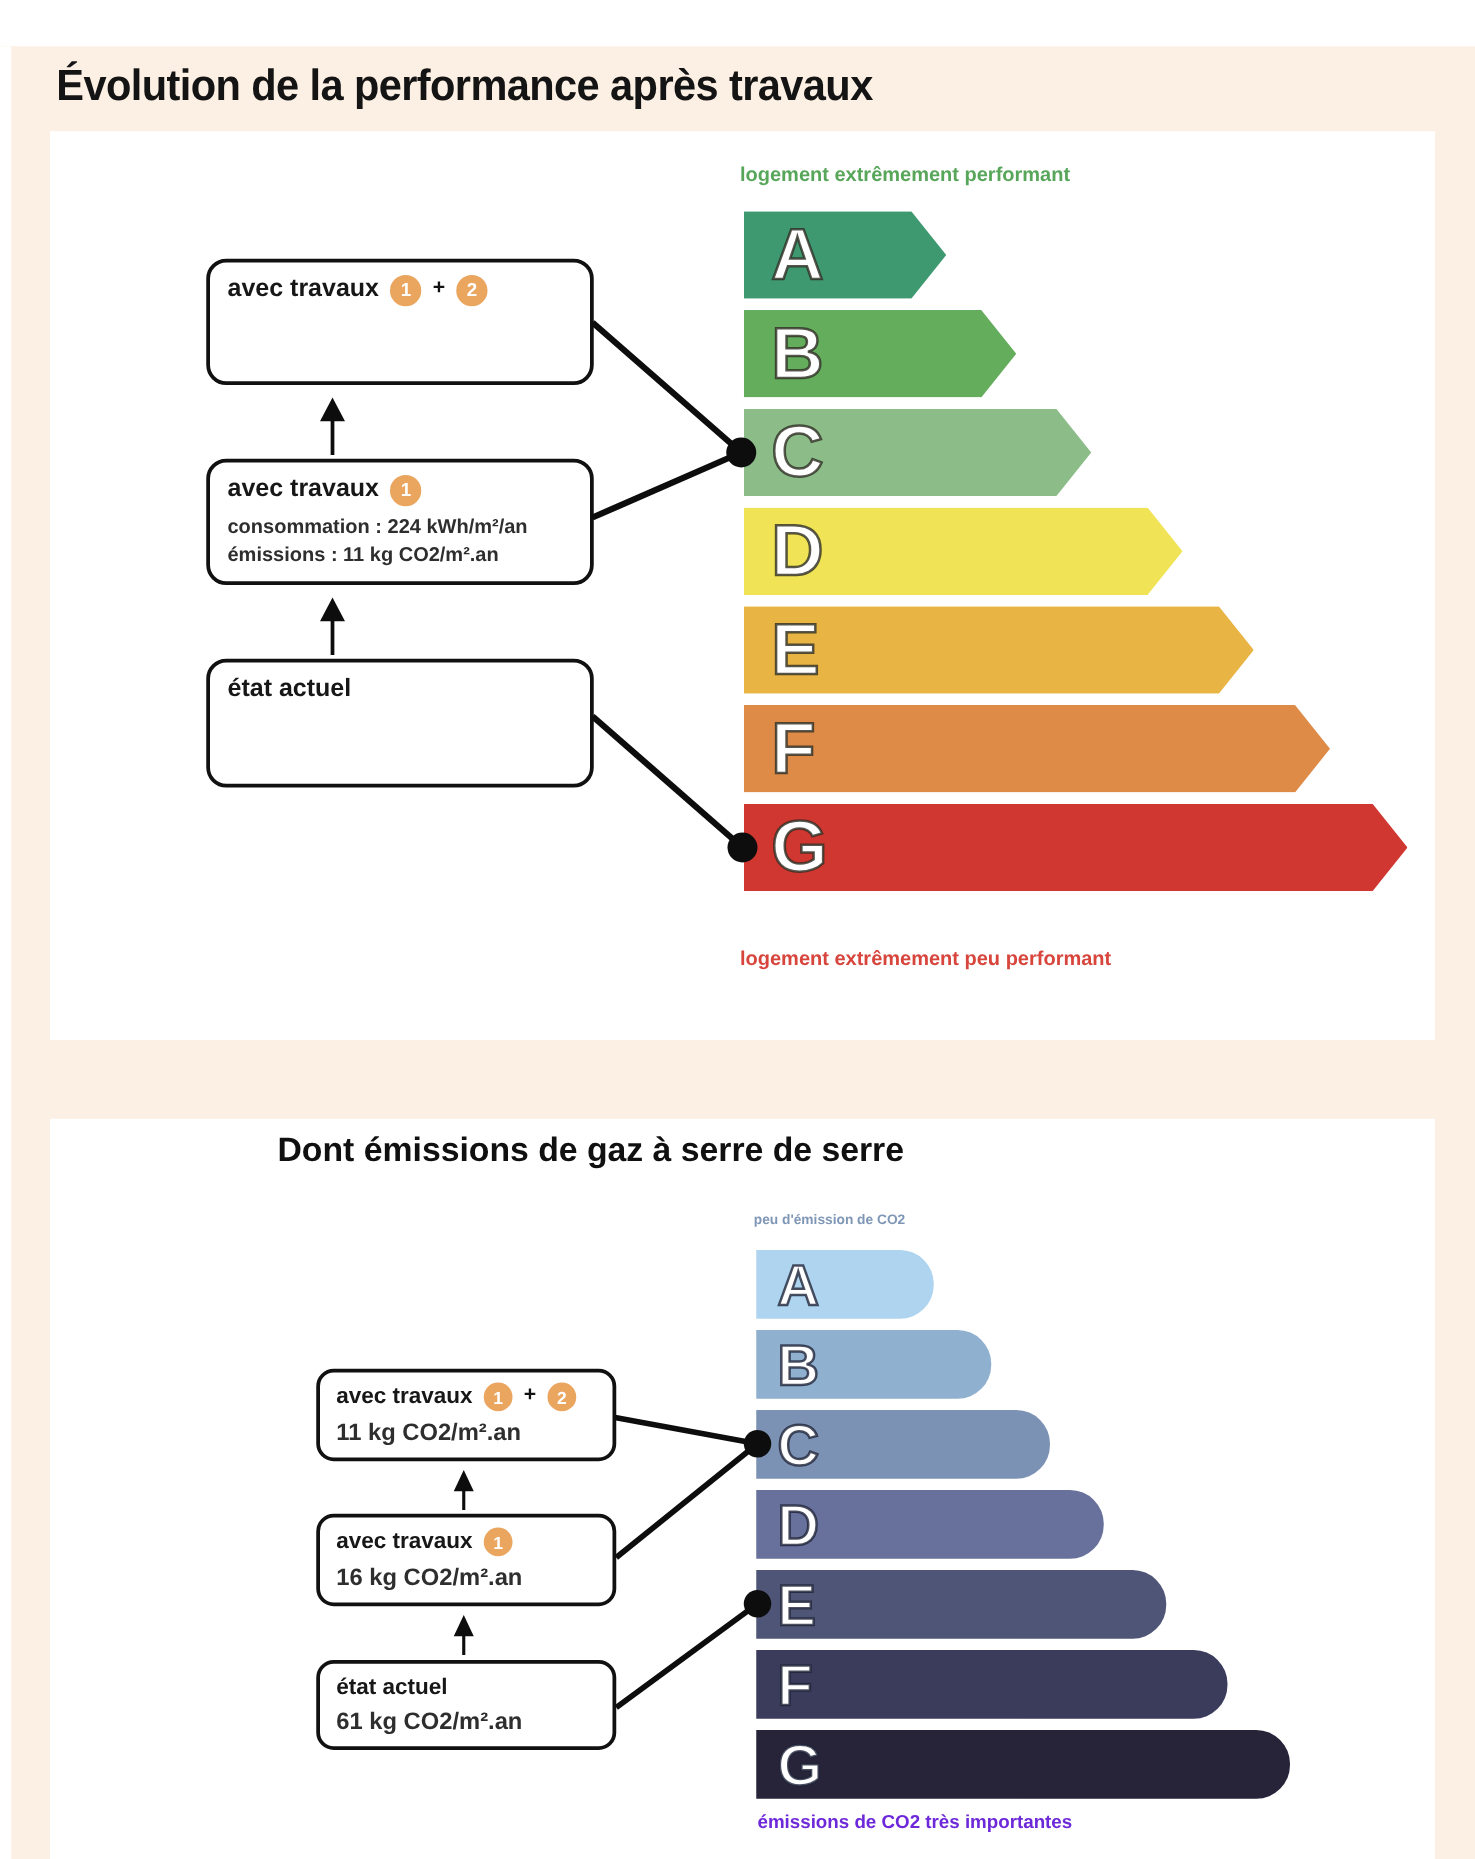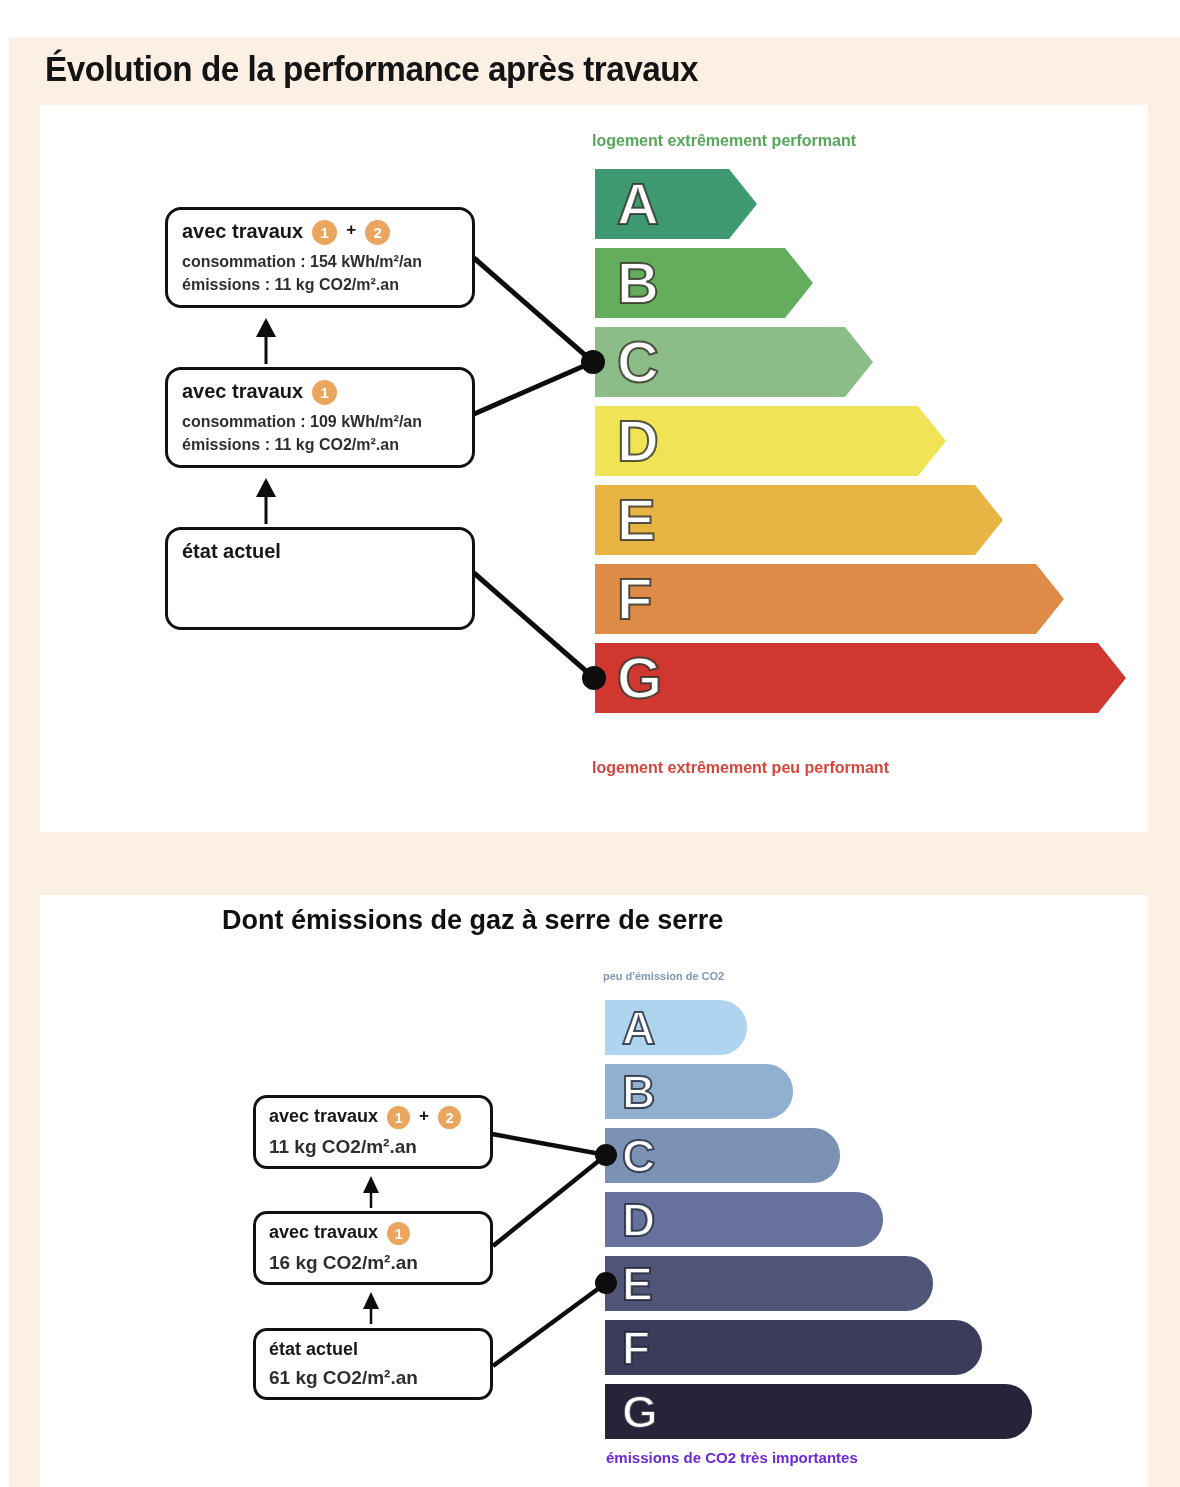--- a/index.html
+++ b/index.html
@@ -115,33 +115,29 @@
 
   <div class="caption cap-red">logement extrêmement peu performant</div>
 
   <div class="callout" id="b1">
     <div class="t-row">
       <span class="c-title">avec travaux</span>
       <span class="badge">1</span>
       <span class="plus">+</span>
       <span class="badge">2</span>
     </div>
+  </div>
+
+  <div class="callout" id="b2">
+    <div class="t-row">
+      <span class="c-title">avec travaux</span>
+      <span class="badge">1</span>
+    </div>
     <div class="top-lines">
-      <div class="c-line">consommation : 154 kWh/m²/an</div>
-      <div class="c-line">émissions : 11 kg CO2/m².an</div>
-    </div>
-  </div>
-
-  <div class="callout" id="b2">
-    <div class="t-row">
-      <span class="c-title">avec travaux</span>
-      <span class="badge">1</span>
-    </div>
-    <div class="top-lines">
-      <div class="c-line">consommation : 109 kWh/m²/an</div>
+      <div class="c-line">consommation : 224 kWh/m²/an</div>
       <div class="c-line">émissions : 11 kg CO2/m².an</div>
     </div>
   </div>
 
   <div class="callout" id="b3">
     <div class="t-row">
       <span class="c-title">état actuel</span>
     </div>
   </div>
 

